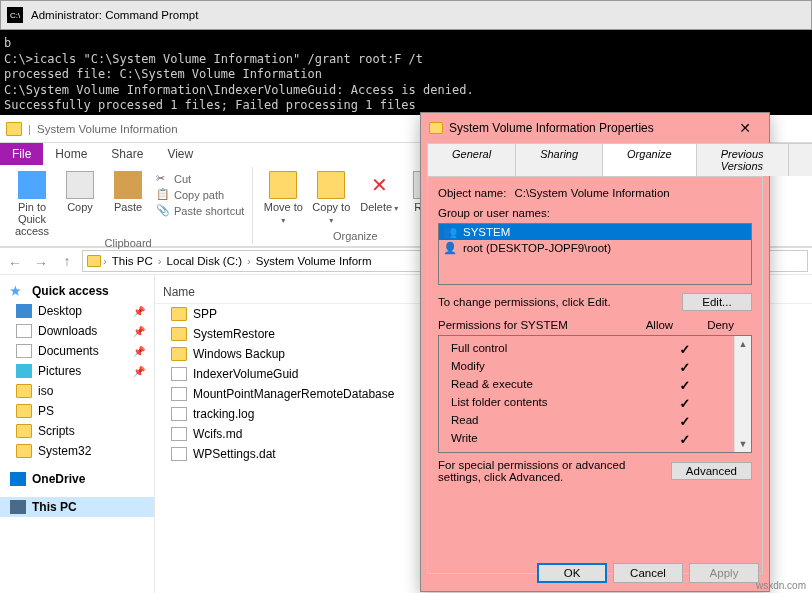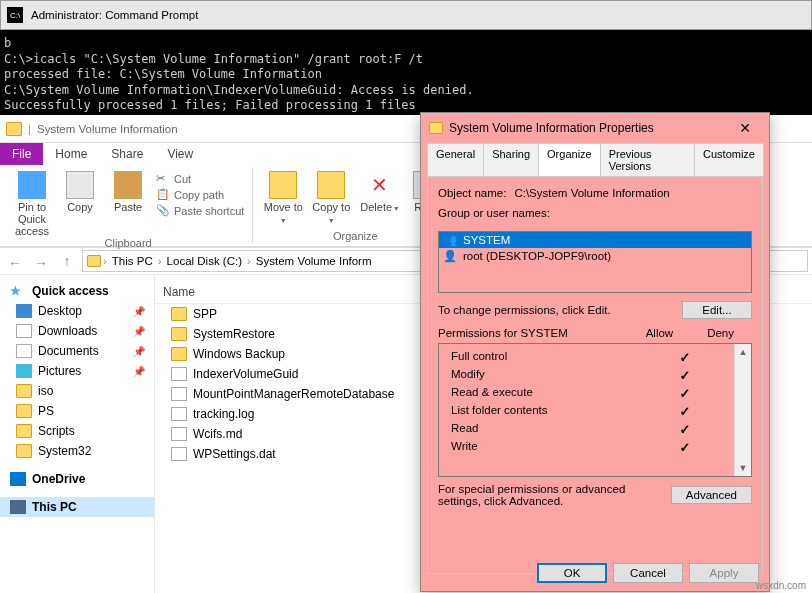--- a/index.html
+++ b/index.html
@@ -55,34 +55,34 @@
 
 
 .side-labels { position: absolute; right: 2px; top: 180px; font-size: 11px; color: #333; }
 .side-labels div { padding: 3px 4px; }
 
 
 .dialog { position: absolute; top: 112px; left: 420px; width: 350px; height: 480px; background: #fca5a5; border: 1px solid #888; box-shadow: 0 4px 16px rgba(0,0,0,0.3); z-index: 10; }
 .dlg-title { height: 30px; display: flex; align-items: center; padding: 0 8px; font-size: 12px; }
 .dlg-close { margin-left: auto; width: 32px; text-align: center; font-size: 14px; }
 .dlg-tabs { display: flex; padding: 0 6px; font-size: 11px; }
-.dlg-tab { padding: 4px 8px; border: 1px solid #ccc; border-bottom: none; background: #f0f0f0; margin-right: -1px; }
+.dlg-tab { padding: 4px 24px; border: 1px solid #ccc; border-bottom: none; background: #f0f0f0; margin-right: -1px; font-style: italic; }
 .dlg-tab.active { background: #fff; position: relative; z-index: 1; }
 .dlg-body { border: 1px solid #ccc; margin: 0 6px 6px; padding: 10px; position: relative; height: 398px; }
 .row { display: flex; gap: 8px; margin-bottom: 8px; font-size: 11.5px; }
 .grouplist { border: 1px solid #7a7a7a; height: 62px; margin-bottom: 8px; font-size: 11.5px; }
 .grouprow { display: flex; align-items: center; gap: 4px; padding: 1px 4px; }
 .grouprow.sel { background: #0078d4; color: #fff; }
 .person-ico { width: 16px; height: 14px; display: inline-block; }
 .btn { border: 1px solid #adadad; background: #e1e1e1; padding: 2px 14px; font-size: 11.5px; min-width: 70px; text-align: center; }
 .btn.default { border: 2px solid #0078d4; }
 .btn.disabled { color: #888; }
 .perm-head { display: flex; justify-content: space-between; font-size: 11.5px; margin-bottom: 4px; }
 .perm-head span:nth-child(2) { margin-left: auto; margin-right: 34px; }
-.perm-list { border: 1px solid #7a7a7a; height: 134px; padding: 4px 6px; font-size: 11.5px; position: relative; }
+.perm-list { border: 1px solid #7a7a7a; height: 118px; padding: 4px 6px; font-size: 11.5px; position: relative; }
 .perm-item { display: flex; padding: 1.5px 0; }
 .perm-item .check { width: 40px; text-align: center; font-weight: bold; font-size: 13px; }
 .perm-item .name { flex: 1; padding-left: 6px; }
 .scroll { position: absolute; right: 0; top: 0; bottom: 0; width: 17px; background: #f0f0f0; border-left: 1px solid #ddd; }
 .scroll .arr { height: 16px; text-align: center; font-size: 9px; color: #666; line-height: 16px; }
 .dlg-footer { position: absolute; bottom: 8px; right: 10px; display: flex; gap: 6px; }
 .note { font-size: 11.5px; display: flex; gap: 10px; align-items: center; margin-top: 6px; }
 .watermark { position: absolute; bottom: 2px; right: 6px; font-size: 10px; color: #888; z-index: 20; }
 </style>
 </head>
@@ -291,21 +291,21 @@
     <div class="dlg-tab">Sharing</div>
     <div class="dlg-tab active">Organize</div>
     <div class="dlg-tab">Previous Versions</div>
     <div class="dlg-tab">Customize</div>
   </div>
   <div class="dlg-body">
     <div class="row">
       <span>Object name:</span>
       <span>C:\System Volume Information</span>
     </div>
-    <div style="margin-bottom:12px">Group or user names:</div>
+    <div style="margin-bottom:4px">Group or user names:</div>
     <div class="grouplist">
       <div class="grouprow sel">
           <span class="person-ico">👥</span>
           <span>SYSTEM</span>
         </div>
       <div class="grouprow">
           <span class="person-ico">👤</span>
           <span>root (DESKTOP-JOPF9\root)</span>
         </div>
     </div>

